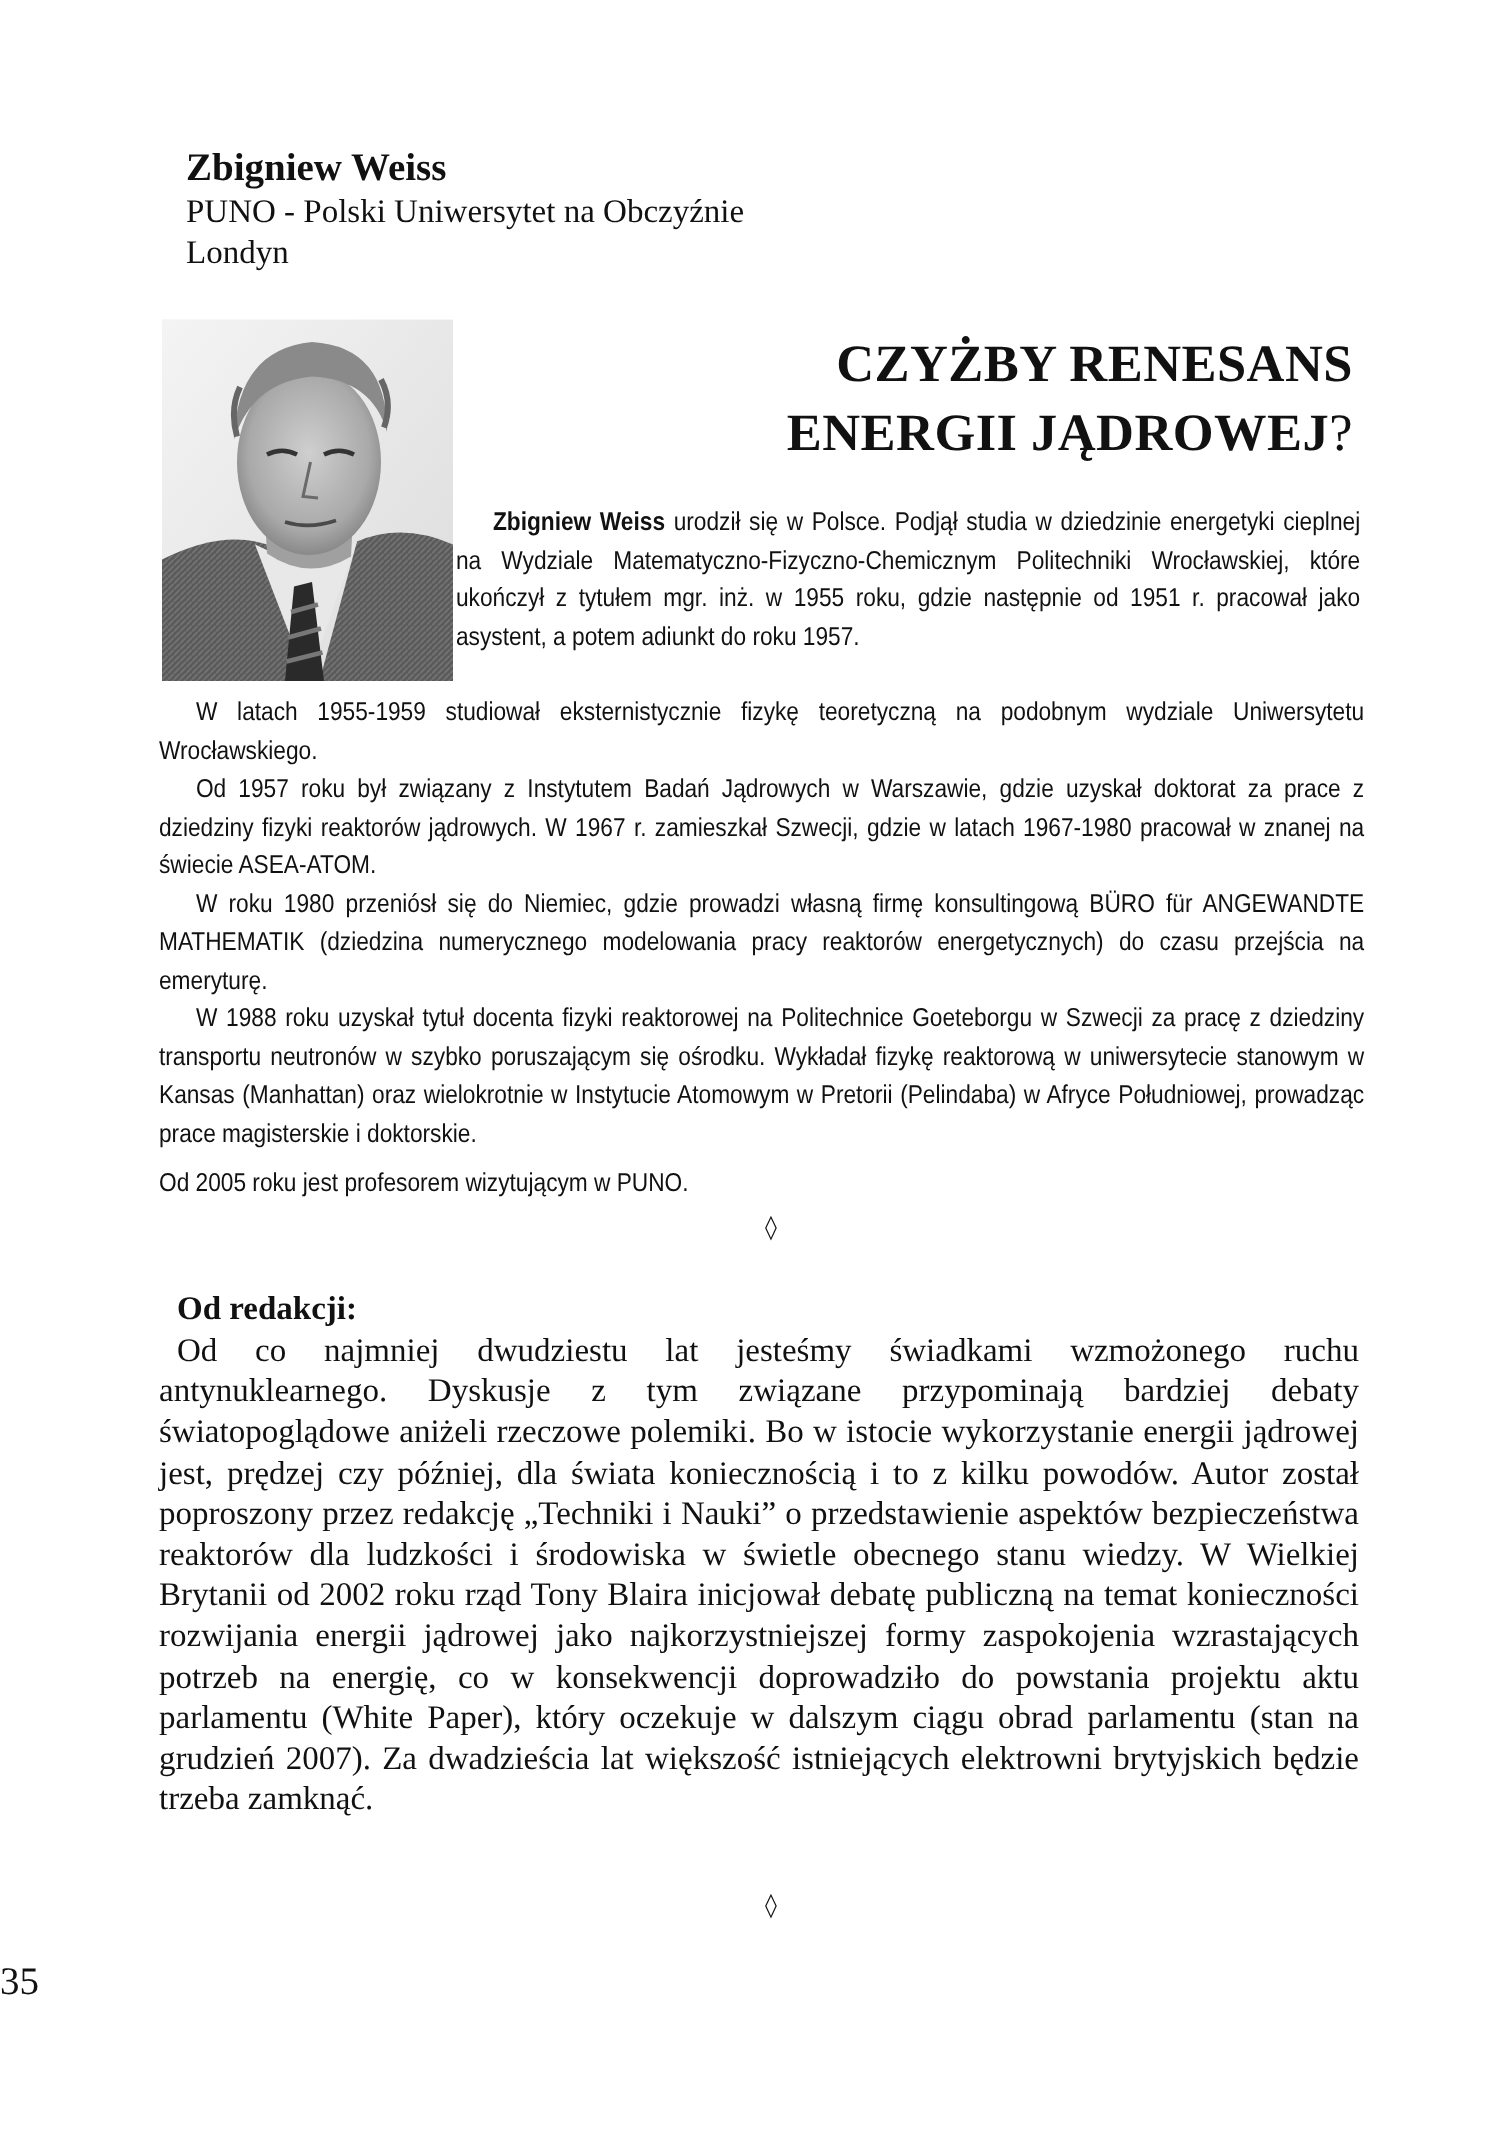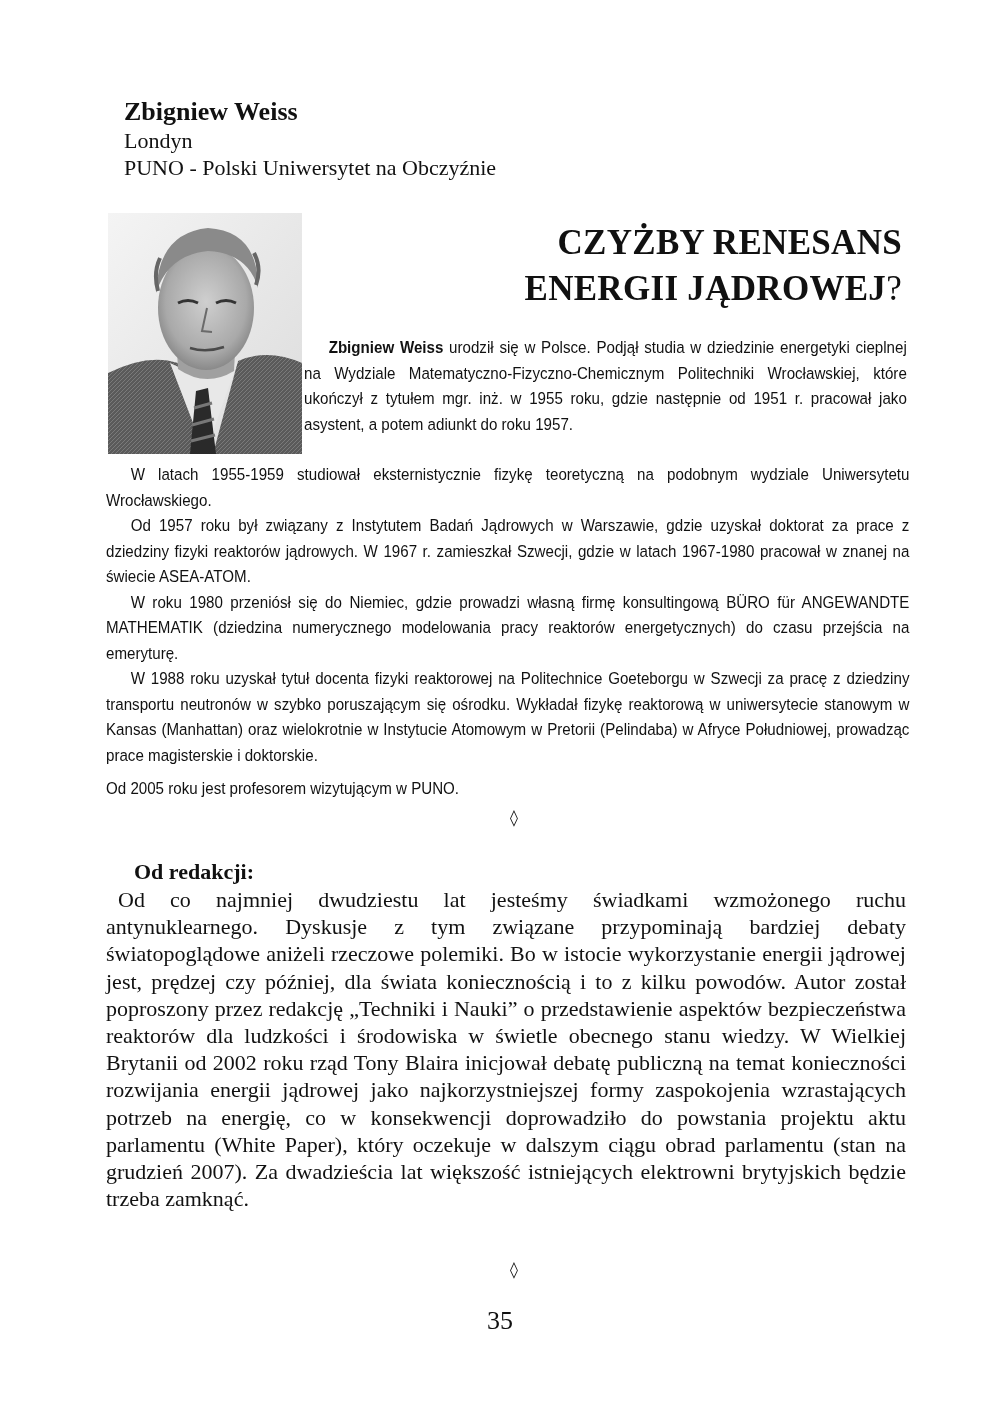--- a/index.html
+++ b/index.html
@@ -39,33 +39,33 @@
   .bio b { font-weight: bold; }
 
   .diamond { position: absolute; left: 0; width: 1000px; text-align: center;
     font-family: "DejaVu Sans", sans-serif; font-size: 16px; }
   .diamond-1 { top: 808px; left: 14px; }
   .diamond-2 { top: 1260px; left: 14px; }
 
   
   .editorial { position: absolute; left: 106px; top: 858px; width: 800px;
     font-family: "Liberation Serif", serif; font-size: 22px; line-height: 27.2px; text-align: justify; }
-  .editorial h2 { font-size: 22px; font-weight: bold; margin-left: 28px; line-height: 28px; }
+  .editorial h2 { font-size: 22px; font-weight: bold; margin-left: 12px; line-height: 28px; }
   .editorial p { text-indent: 12px; }
 
-  .page-number { position: absolute; top: 1306px; left: 0; width: 1000px; text-align: center;
+  .page-number { position: absolute; top: 1306px; left: 0; width: 1000px; 
     font-family: "Liberation Serif", serif; font-size: 26px; padding-left: 0; }
 </style>
 </head>
 <body>
 
 <div class="author-block">
   <div class="author-name">Zbigniew Weiss</div>
+  <div class="author-affil">PUNO - Polski Uniwersytet na Obczyźnie</div>
   <div class="author-affil">Londyn</div>
-  <div class="author-affil">PUNO - Polski Uniwersytet na Obczyźnie</div>
 </div>
 
 <div class="photo">
   <svg viewBox="0 0 194 241" xmlns="http://www.w3.org/2000/svg">
     <defs>
       <linearGradient id="bg" x1="0" y1="0" x2="1" y2="1">
         <stop offset="0" stop-color="#f4f4f4"></stop>
         <stop offset="1" stop-color="#dcdcdc"></stop>
       </linearGradient>
       <radialGradient id="face" cx="0.5" cy="0.45" r="0.6">

